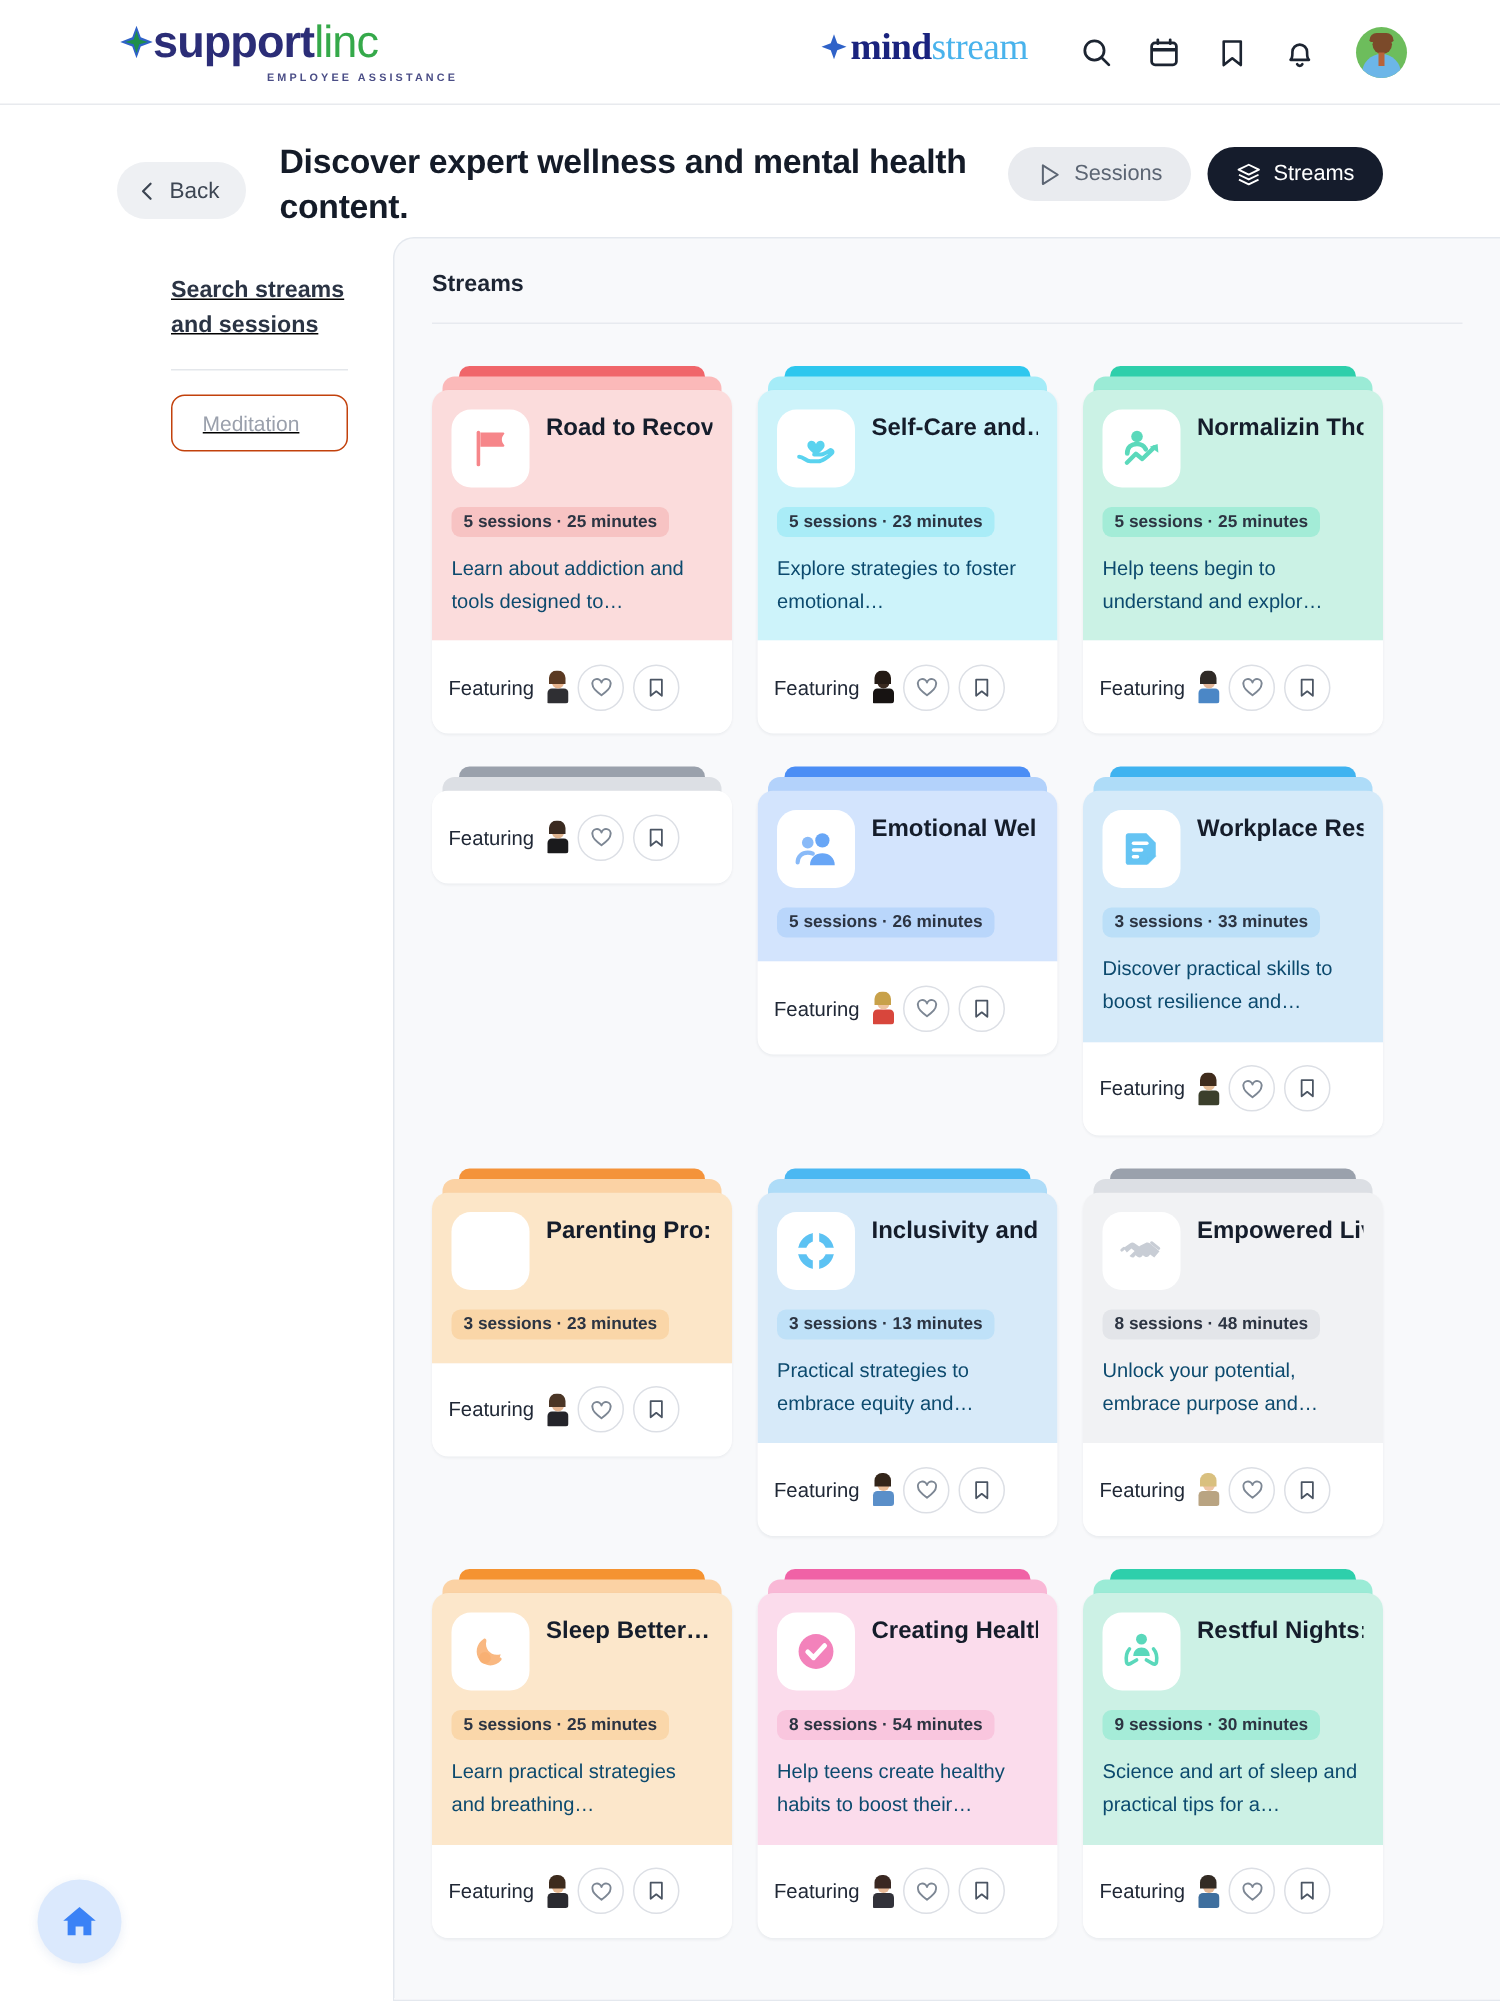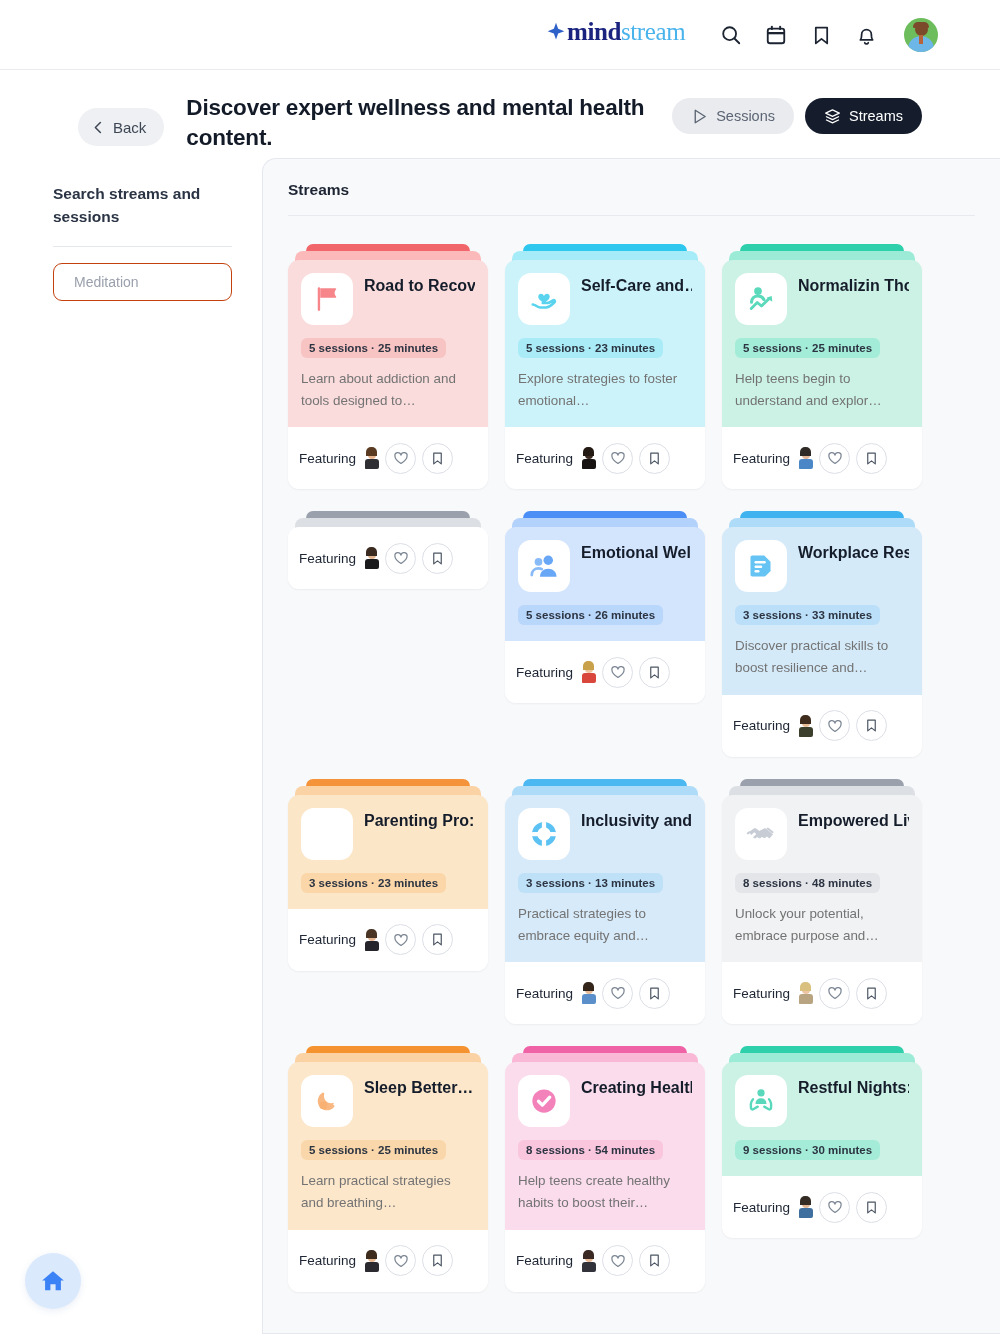--- a/index.html
+++ b/index.html
@@ -66,21 +66,21 @@
     border:none; border-radius: 20px; height: 36px; padding: 0 19px;
     display:flex; align-items:center; gap: 8px;
     font-size: 14.5px; cursor:pointer;
     font-family: "Liberation Sans", sans-serif;
   }
   .tg-off { background:#e9ebef; color:#5c6573; }
   .tg-on  { background:#151c2c; color:#ffffff; }
 
   
   .body-wrap { display:flex; padding: 0 0 0 0; height: 1176px; }
-  .sidebar { width: 262px; flex:0 0 262px; padding: 24px 30px 0 53px; }
+  .sidebar { width: 262px; flex:0 0 262px; padding: 24px 30px 0 114px; text-decoration: underline; }
   .sb-title { font-size: 15.5px; font-weight: 600; color:#2b3444; line-height:1.5; }
   .sb-div { height:1px; background:#e4e7eb; margin: 17px 0 16px 0; }
   .search-box {
     height: 38px; border:1px solid #c2410c; border-radius: 9px;
     display:flex; align-items:center; padding: 0 11px; gap: 9px; background:#fff;
   }
   .search-box input {
     border:none; outline:none; font-size: 14px; color:#8a909c; flex:1;
     font-family: "Liberation Sans", sans-serif; background:transparent;
   }
@@ -123,21 +123,21 @@
   .ct-title {
     font-size: 16px; font-weight: 700; color:#151d2b; line-height: 1.28;
     padding-top: 3px; white-space: nowrap; overflow: hidden;
   }
   .ct-badge {
     display:inline-block; margin-top: 13px;
     font-size: 11.5px; font-weight: 600; color:#2c3442;
     padding: 4px 8px; border-radius: 6px;
   }
   .ct-desc {
-    margin-top: 10px; font-size: 13.4px; color:#737373; line-height: 1.62;
+    margin-top: 10px; font-size: 13.4px; color:#0c4a6e; line-height: 1.62;
     max-height: 44px; overflow:hidden;
   }
   .card-foot {
     background:#fff; height: 62px; display:flex; align-items:center;
     padding: 0 11px; gap: 6px;
   }
   .feat-lbl { font-size: 13.5px; color:#202836; }
   .feat-av {
     width: 15px; height: 22px; border-radius: 2px; overflow:hidden; position:relative; flex:0 0 15px; margin-left:2px;
   }
@@ -159,20 +159,32 @@
     cursor:pointer; box-shadow: 0 2px 7px rgba(40,90,170,.10);
   }
 </style>
 </head>
 <body>
 
 <div class="page">
 
   <div class="topbar">
 
+    <div class="brand">
+      <svg class="brand-star" viewBox="0 0 24 24">
+        <path d="M12 1 L14.6 8.2 L22 11 L14.6 13.8 L12 21 L9.4 13.8 L2 11 L9.4 8.2 Z" fill="#2f62c8"></path>
+        <path d="M12 4 L13.7 9.6 L19 11 L13.7 12.4 L12 18 L10.3 12.4 L5 11 L10.3 9.6 Z" fill="#1f8f4a"></path>
+      </svg>
+      <div class="brand-wordmark">
+        <div class="bw-row">
+          <span class="bw-support">support</span><span class="bw-linc">linc</span>
+        </div>
+        <div class="bw-sub">EMPLOYEE ASSISTANCE</div>
+      </div>
+    </div>
 
     <div class="ms-logo">
       <svg class="ms-star" viewBox="0 0 24 24">
         <path d="M12 1 L14.6 8.2 L22 11 L14.6 13.8 L12 21 L9.4 13.8 L2 11 L9.4 8.2 Z" fill="#2f62c8"></path>
       </svg>
       <div class="ms-text">
         <span class="ms-mind">mind</span><span class="ms-stream">stream</span>
       </div>
     </div>
 
@@ -629,21 +641,21 @@
               <div class="card-top" style="background:#ccf1e5"><div class="ct-head">
                   <div class="ct-icon">
                     <svg width="30" height="30" viewBox="0 0 24 24">
                       <circle cx="12" cy="5.4" r="2.9" fill="#5ad8bb"></circle>
                       <path d="M7.6 14.4 c0-3 2-4.6 4.4-4.6 c2.4 0 4.4 1.6 4.4 4.6 z" fill="#5ad8bb"></path>
                       <path d="M5.6 10.6 c-1.4 1.6-2 4.4-1.6 7 c.1.9 1 1.4 1.8 1 l3.6-2.1" fill="none" stroke="#5ad8bb" stroke-width="1.9" stroke-linecap="round" stroke-linejoin="round"></path>
                       <path d="M18.4 10.6 c1.4 1.6 2 4.4 1.6 7 c-.1.9-1 1.4-1.8 1 l-3.6-2.1" fill="none" stroke="#5ad8bb" stroke-width="1.9" stroke-linecap="round" stroke-linejoin="round"></path>
                     </svg>
                   </div>
                   <div class="ct-title">Restful Nights:…</div>
-                </div><div class="ct-badge" style="background:#a5ecd8">9 sessions · 30 minutes</div></div>
+                </div><div class="ct-badge" style="background:#a5ecd8">9 sessions · 30 minutes</div><div class="ct-desc">Science and art of sleep and practical tips for a…</div></div>
               <div class="card-foot">
                 <span class="feat-lbl">Featuring</span>
                 <span class="feat-av">
                   <span class="fa-torso" style="background:#3f6f9e"></span>
                   <span class="fa-face" style="background:#e0b594"></span>
                   <span class="fa-hair" style="background:#332b24"></span>
                 </span>
                 <span class="circ-btn">
                   <svg width="16" height="16" viewBox="0 0 24 24" fill="none" stroke="#7d8794" stroke-width="1.9" stroke-linejoin="round">
                     <path d="M12 20.2 C6.5 16.4 3 13.6 3 9.6 A4.6 4.6 0 0 1 12 7.6 A4.6 4.6 0 0 1 21 9.6 C21 13.6 17.5 16.4 12 20.2 z"></path>

